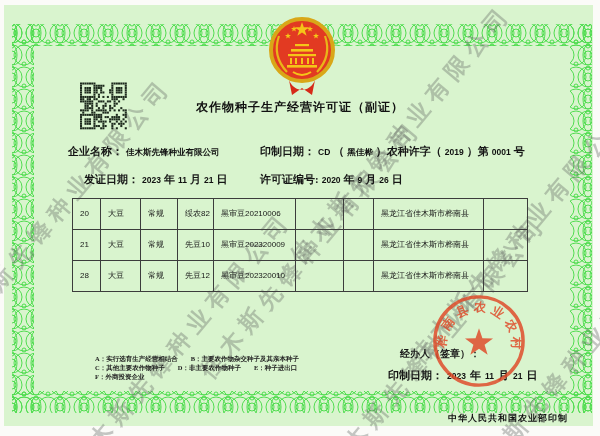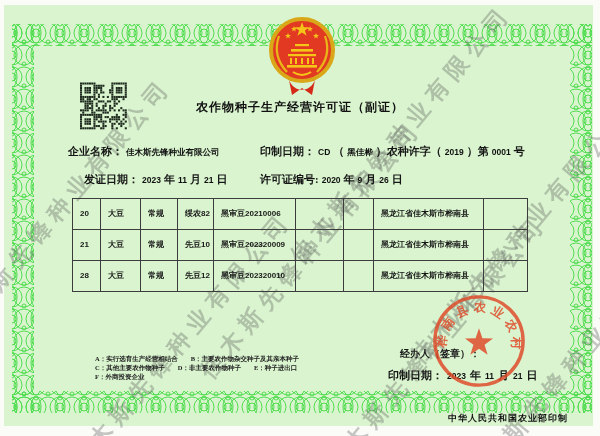--- a/index.html
+++ b/index.html
@@ -16,21 +16,21 @@
          font-size:12px;font-weight:700;letter-spacing:1px;color:#111;}
   .emblem{position:absolute;left:267px;top:12px;}
   .qr{position:absolute;left:80px;top:80px;}
   
   .info{position:absolute;font-size:11px;font-weight:700;display:flex;align-items:baseline;}
   .lbl{font-size:11px;font-weight:700;color:#161616;}
   .val{font-family:"Liberation Sans",sans-serif;font-size:8.5px;font-weight:700;color:#101010;margin:0 3px;}
   
   table.grid{position:absolute;left:72px;top:198px;border-collapse:collapse;table-layout:fixed;}
   table.grid td{border:1px solid #3c3c3c;height:28px;padding:1px 3px 1px 7px;
-        font-family:"Liberation Sans",sans-serif;font-size:8px;font-weight:700;color:#181818;
+        font-family:"Liberation Sans",sans-serif;font-size:8px;font-weight:400;color:#181818;
         vertical-align:middle;word-break:break-all;line-height:10px;}
   
   .notes{position:absolute;left:95px;top:354px;width:250px;font-size:6.5px;line-height:9px;
          font-weight:700;color:#222;}
   .officer{position:absolute;left:400px;top:347px;font-size:10px;font-weight:700;}
   .printdate{position:absolute;left:388px;top:368px;font-size:10px;font-weight:700;display:flex;align-items:baseline;text-align:right;}
   .printdate .val{font-size:8.5px;margin:0 4px;}
   .printed-by{position:absolute;left:448px;top:412px;font-size:9px;font-weight:700;letter-spacing:1px;color:#111;}
   .seal{position:absolute;left:430px;top:291px;opacity:.82;}
 </style>

